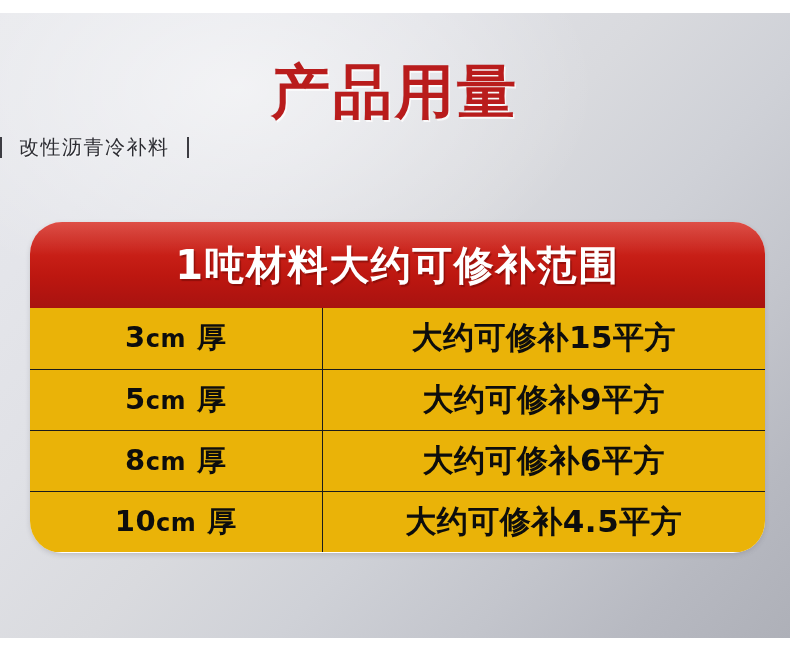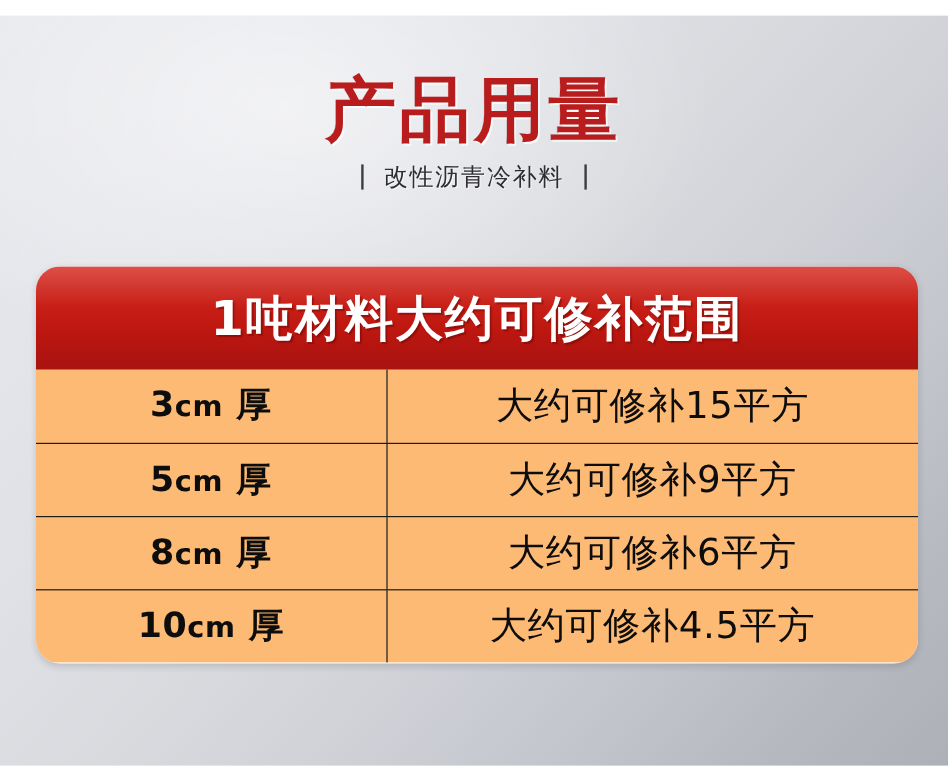--- a/index.html
+++ b/index.html
@@ -56,21 +56,20 @@
     font-weight:bold;
     letter-spacing:3px;
     color:#b91c1c;
     line-height:1.02;
     text-shadow:1.5px 1.5px 0 rgba(255,255,255,.75),
                -0.5px -0.5px 0 rgba(120,120,130,.20);
   }
   #subtitle-row {
     margin-top:12px;
     display:flex;
-    justify-content:center;
     align-items:center;
     gap:17px;
   }
   .sub-bar {
     display:inline-block;
     width:2px; height:21px;
     background:#3c3c42;
   }
   #subtitle {
     font-family:"DejaVu Sans", "Liberation Sans", sans-serif;
@@ -79,21 +78,21 @@
     letter-spacing:1.5px;
     color:#2d2d33;
     text-shadow:1px 1px 0 rgba(255,255,255,.55);
   }
 
   
   #card {
     position:absolute;
     left:30px; top:222px;
     width:735px; height:331px;
-    border-radius:20px;
+    border-radius:32px;
     background:#ffffff;
     box-shadow:0 2px 5px rgba(60,62,70,.18);
     overflow:hidden;
   }
 
   #banner {
     position:relative;
     height:86px;
     background:linear-gradient(180deg,
         #d93229 0%,
@@ -120,21 +119,21 @@
     letter-spacing:1.5px;
     color:#ffffff;
     text-shadow:1.5px 1.5px 1px rgba(110,10,6,.55);
   }
 
   
   #usage-table {
     width:100%;
     border-collapse:collapse;
     table-layout:fixed;
-    background:#fdba74;
+    background:#eab308;
   }
   #usage-table col.c1 { width:292px; }
   #usage-table col.c2 { width:443px; }
 
   #usage-table td {
     height:61px;
     border-bottom:1.6px solid #1b1b1b;
     text-align:center;
     vertical-align:middle;
     color:#0d0d0d;
@@ -144,21 +143,21 @@
     border-right:1.6px solid #1b1b1b;
     font-size:29px;
     font-weight:bold;
     letter-spacing:0.5px;
   }
   #usage-table td.thickness .unit { font-size:24px; }
   #usage-table td.thickness .word { margin-left:11px; font-size:29px; }
 
   #usage-table td.coverage {
     font-size:31px;
-    font-weight:normal;
+    font-weight:bold;
     letter-spacing:0.5px;
   }
   #usage-table tr:last-child td {
     border-bottom:none;
     margin-top:24px;
   }
 </style>
 </head>
 <body>
 

